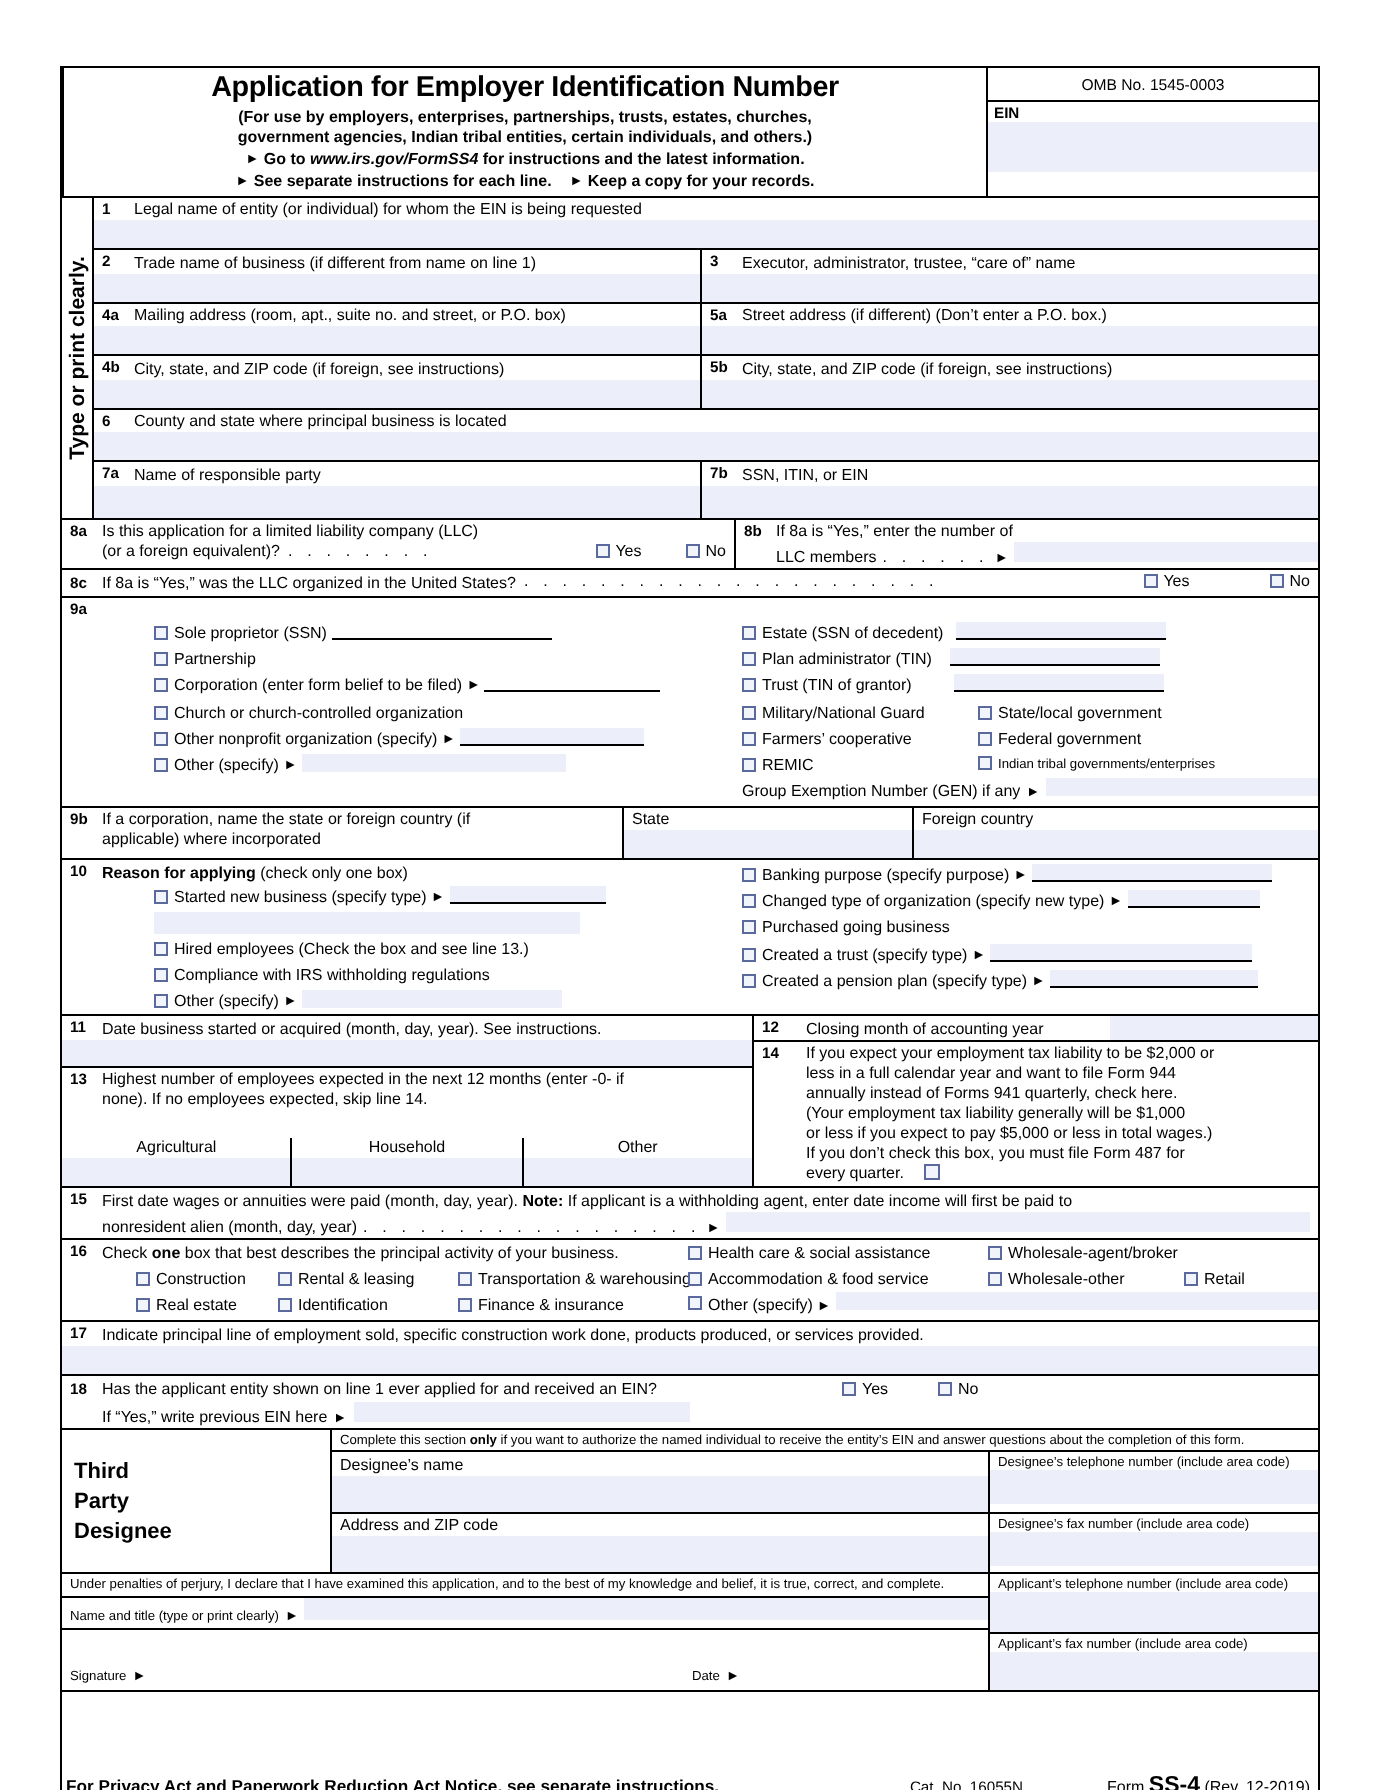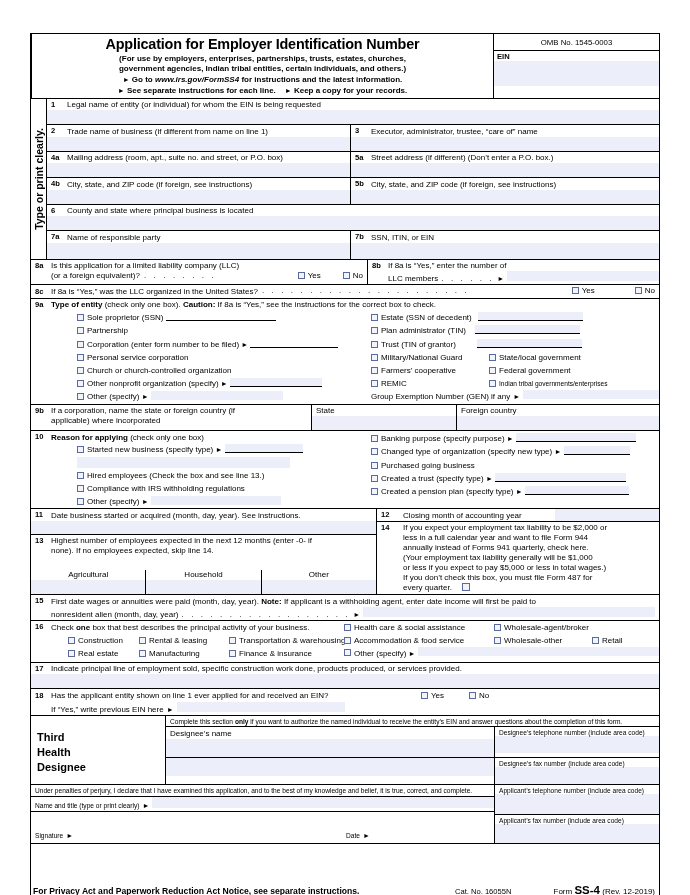--- a/index.html
+++ b/index.html
@@ -238,44 +238,35 @@
       </div>
       <div style="white-space:nowrap;padding-right:4px;font-size:8px;">
         <span class="cb"></span><span>No</span>
       </div>
     </div>
   </div>
 
   <div class="cell bb">
     <div class="row" style="padding-bottom:1px">
       <div class="num">9a</div>
-      <div class="lbl">
-        <b>Type of entity</b>
-        <span>(check only one box).</span>
-        <b>Caution:</b>
-        <span>If 8a is “Yes,” see the instructions for the correct box to check.</span>
-      </div>
     </div>
     <div class="row">
 
       <div class="sect9L" style="padding-left:46px">
         <div class="chk-line">
           <span class="cb"></span><span>Sole proprietor (SSN)</span>
           <span class="underline" style="width:110px"></span>
         </div>
         <div class="chk-line">
           <span class="cb"></span><span>Partnership</span>
         </div>
         <div class="chk-line">
-          <span class="cb"></span><span>Corporation (enter form number to be filed)</span>
+          <span class="cb"></span><span>Corporation (enter form belief to be filed)</span>
           <span class="arrow">►</span>
           <span class="underline" style="width:88px"></span>
-        </div>
-        <div class="chk-line">
-          <span class="cb"></span><span>Personal service corporation</span>
         </div>
         <div class="chk-line">
           <span class="cb"></span><span>Church or church-controlled organization</span>
         </div>
         <div class="chk-line">
           <span class="cb"></span><span>Other nonprofit organization (specify)</span>
           <span class="arrow">►</span>
           <span class="underline entry" style="width:92px"></span>
         </div>
         <div class="chk-line">
@@ -522,21 +513,21 @@
           <div class="chk-line">
             <span class="cb"></span><span>Retail</span>
           </div>
         </div>
 
         <div class="row" style="align-items:baseline;padding-left:17px">
           <div class="chk-line" style="width:71px;flex:0 0 71px">
             <span class="cb"></span><span>Real estate</span>
           </div>
           <div class="chk-line" style="width:90px;flex:0 0 90px">
-            <span class="cb"></span><span>Manufacturing</span>
+            <span class="cb"></span><span>Identification</span>
           </div>
           <div class="chk-line" style="width:115px;flex:0 0 115px">
             <span class="cb"></span><span>Finance &amp; insurance</span>
           </div>
           <div class="chk-line" style="flex:1;display:flex;align-items:baseline">
             <span class="cb"></span>
                 <span>Other (specify)</span>
             <span class="arrow" style="margin-left:2px">►</span>
             <span class="entry" style="flex:1;height:9px;margin-left:3px"></span>
           </div>
@@ -569,21 +560,21 @@
       <span class="arrow" style="margin-left:3px">►</span>
       <span class="entry" style="width:168px;height:10px;margin-left:3px;display:inline-block"></span>
     </div>
   </div>
 
   <div class="row">
     <div style="width:134px;flex:0 0 134px;box-sizing:border-box;">
       <div style="height:11px"></div>
       <div style="padding:3px 0 0 6px;font-size:11px;font-weight:bold;line-height:1.35;">
         <div>Third</div>
-        <div>Health</div>
+        <div>Party</div>
         <div>Designee</div>
       </div>
     </div>
     <div style="flex:1;box-sizing:border-box;">
       <div class="tiny thin-b" style="padding:1.5px 3px 1.5px 4px;border-left:1.3px solid #000;">
         <span>Complete this section</span>
         <b>only</b>
         <span>if you want to authorize the named individual to receive the entity’s EIN and answer questions about the completion of this form.</span>
       </div>
       <div class="row thin-b">
@@ -591,20 +582,21 @@
           <div class="lbl" style="padding-left:4px">Designee’s name</div>
           <div class="entry" style="height:18px"></div>
         </div>
         <div class="cell bl" style="width:165px;flex:0 0 165px">
           <div class="tiny" style="padding:2px 0 0 4px">Designee’s telephone number (include area code)</div>
           <div class="entry" style="height:17px"></div>
         </div>
       </div>
       <div class="row">
         <div class="cell bl" style="flex:1">
+          <div class="lbl" style="padding-left:4px">Address and ZIP code</div>
           <div class="entry" style="height:18px"></div>
         </div>
         <div class="cell bl" style="width:165px;flex:0 0 165px">
           <div class="tiny" style="padding:2px 0 0 4px">Designee’s fax number (include area code)</div>
           <div class="entry" style="height:17px"></div>
         </div>
       </div>
     </div>
   </div>
 

